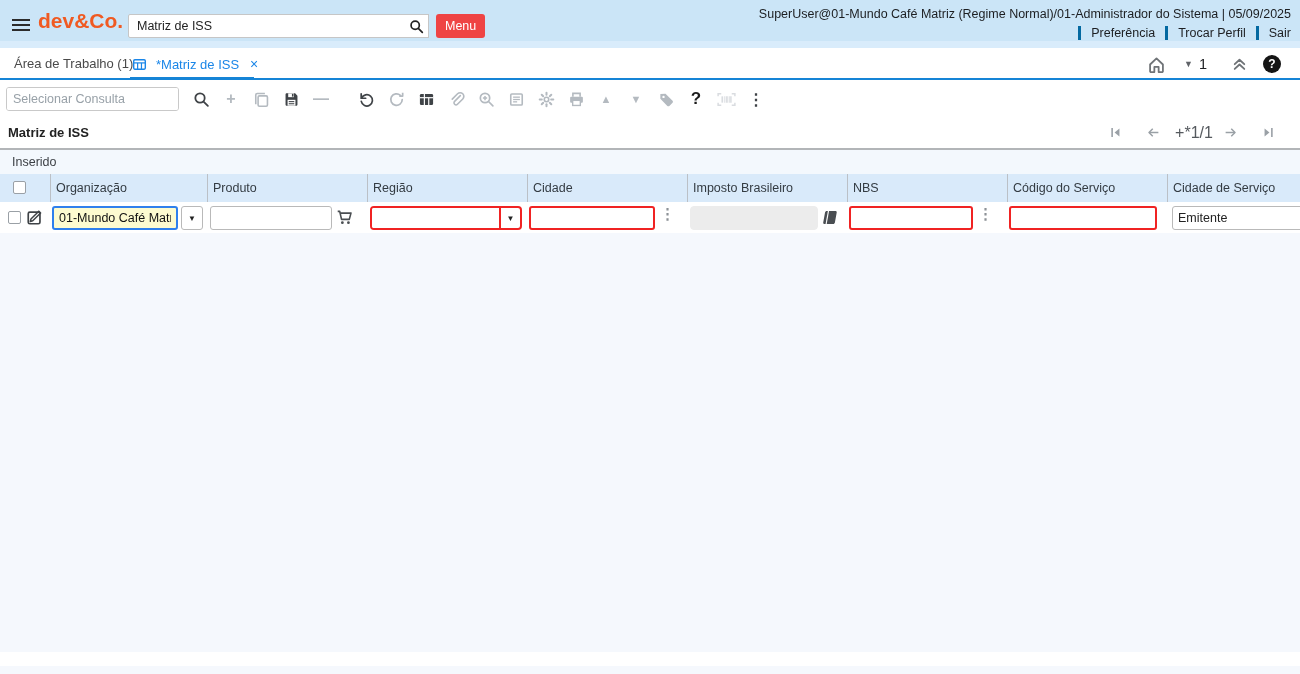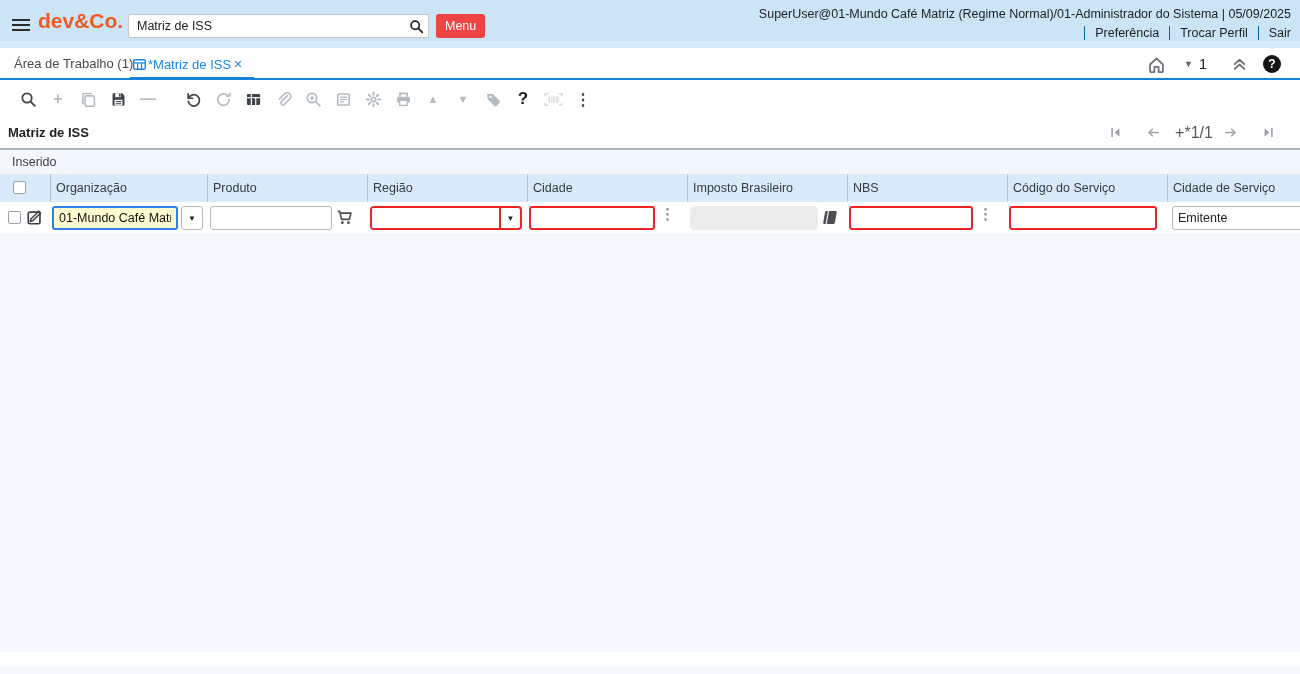--- a/index.html
+++ b/index.html
@@ -14,25 +14,25 @@
   .topbar { position:absolute; left:0; top:0; width:1300px; height:41px; background:#cbe5f7;padding-left:32px; }
   .topband { position:absolute; left:0; top:41px; width:1300px; height:7px; background:#d9ecfb; }
   .hamburger { position:absolute; left:12px; top:19px; width:18px; height:12px; cursor:pointer; }
   .hamburger span { display:block; height:2px; background:#2b2b2b; margin-bottom:3px; }
   .logo { position:absolute; left:38px; top:0; line-height:41px; font-size:21px; font-weight:800; color:#f05a22; }
   .gsearch { position:absolute; left:128px; top:14px; width:277px; height:24px; border:1px solid #c6c6c6; border-radius:2px 0 0 2px; background:#fff; padding:0 8px; font-size:12.5px; color:#222; outline:none; }
   .gsearch-btn { position:absolute; left:404px; top:14px; width:25px; height:24px; border:1px solid #c6c6c6; border-left:none; background:#fff; display:flex; align-items:center; justify-content:center; color:#222; cursor:pointer; }
   .menu-btn { position:absolute; left:436px; top:14px; height:24px; padding:0 9px; background:#ef4444; border:none; border-radius:3px; color:#fff; font-size:12.5px; font-family:inherit; cursor:pointer; }
   .uline1 { position:absolute; right:9px; top:7px; color:#1c1e21; font-size:12.5px; white-space:nowrap; }
   .uline2 { position:absolute; right:9px; top:26px; color:#1c1e21; font-size:12.5px; white-space:nowrap; }
-  .uline2 .ulink { padding-left:10px; margin-left:10px; border-left:1px solid #0369a1; cursor:pointer; }
+  .uline2 .ulink { padding-left:10px; margin-left:10px; border-left:3px solid #0369a1; cursor:pointer; }
   
   .tabbar { position:absolute; left:0; top:48px; width:1300px; height:32px; background:#fff; border-bottom:2px solid #1584d6;text-align:center; }
   .tab-ws { position:absolute; left:14px; top:0; line-height:32px; font-size:13px; color:#4a4a4a; cursor:pointer; }
-  .tab-active { position:absolute; left:132px; top:0; height:32px; display:flex; align-items:center; gap:1px; color:#1a86e8; font-size:13px; cursor:pointer; }
+  .tab-active { position:absolute; left:132px; top:0; height:32px; display:flex; align-items:center; gap:9px; color:#1a86e8; font-size:13px; cursor:pointer; }
   .tab-underline { position:absolute; left:130px; bottom:-2px; width:124px; height:3px; background:#1584d6; }
   .tab-close { font-size:14px; margin-left:2px; cursor:pointer; }
   .tbr-ico { position:absolute; top:0; height:32px; display:flex; align-items:center; color:#6f7377; cursor:pointer; }
   .win-count { position:absolute; left:1199px; top:0; line-height:32px; font-size:14.5px; color:#202124; }
   .help-circle { position:absolute; left:1263px; top:7px; width:18px; height:18px; border-radius:50%; background:#151515; color:#fff; font-size:12px; font-weight:bold; display:flex; align-items:center; justify-content:center; cursor:pointer; }
   
   .toolbar { position:absolute; left:0; top:80px; width:1300px; height:38px; background:#fff; display:flex; align-items:center; padding-left:6px; }
   .querybox { width:173px; height:24px; border:1px solid #c9c9c9; border-radius:3px; background:#fff; display:flex; overflow:hidden; }
   .querybox input { flex:1; border:none; outline:none; padding:0 6px; font-size:12.5px; font-family:inherit; color:#222; }
   .querybox input::placeholder { color:#98a1a8; }
@@ -122,20 +122,24 @@
     <svg viewBox="0 0 16 16" width="17" height="17">
         <path d="M3.5 12.2 8 8l4.5 4.2M3.5 7.7 8 3.5l4.5 4.2" fill="none" stroke="currentColor" stroke-width="1.7" stroke-linejoin="round" stroke-linecap="round"></path>
       </svg>
   </div>
   <div class="help-circle">
       <span>?</span>
     </div>
 </div>
 
 <div class="toolbar">
+  <div class="querybox">
+    <input placeholder="Selecionar Consulta" style="">
+
+  </div>
   <div style="width:7px;"></div>
   <div class="tbi on">
     <svg viewBox="0 0 16 16" width="17" height="17">
         <circle cx="6.6" cy="6.6" r="4.4" fill="none" stroke="currentColor" stroke-width="1.7"></circle>
         <line x1="9.9" y1="9.9" x2="14" y2="14" stroke="currentColor" stroke-width="1.7" stroke-linecap="round"></line>
       </svg>
   </div>
   <div class="tbi glyph off">
       <span>+</span>
     </div>

